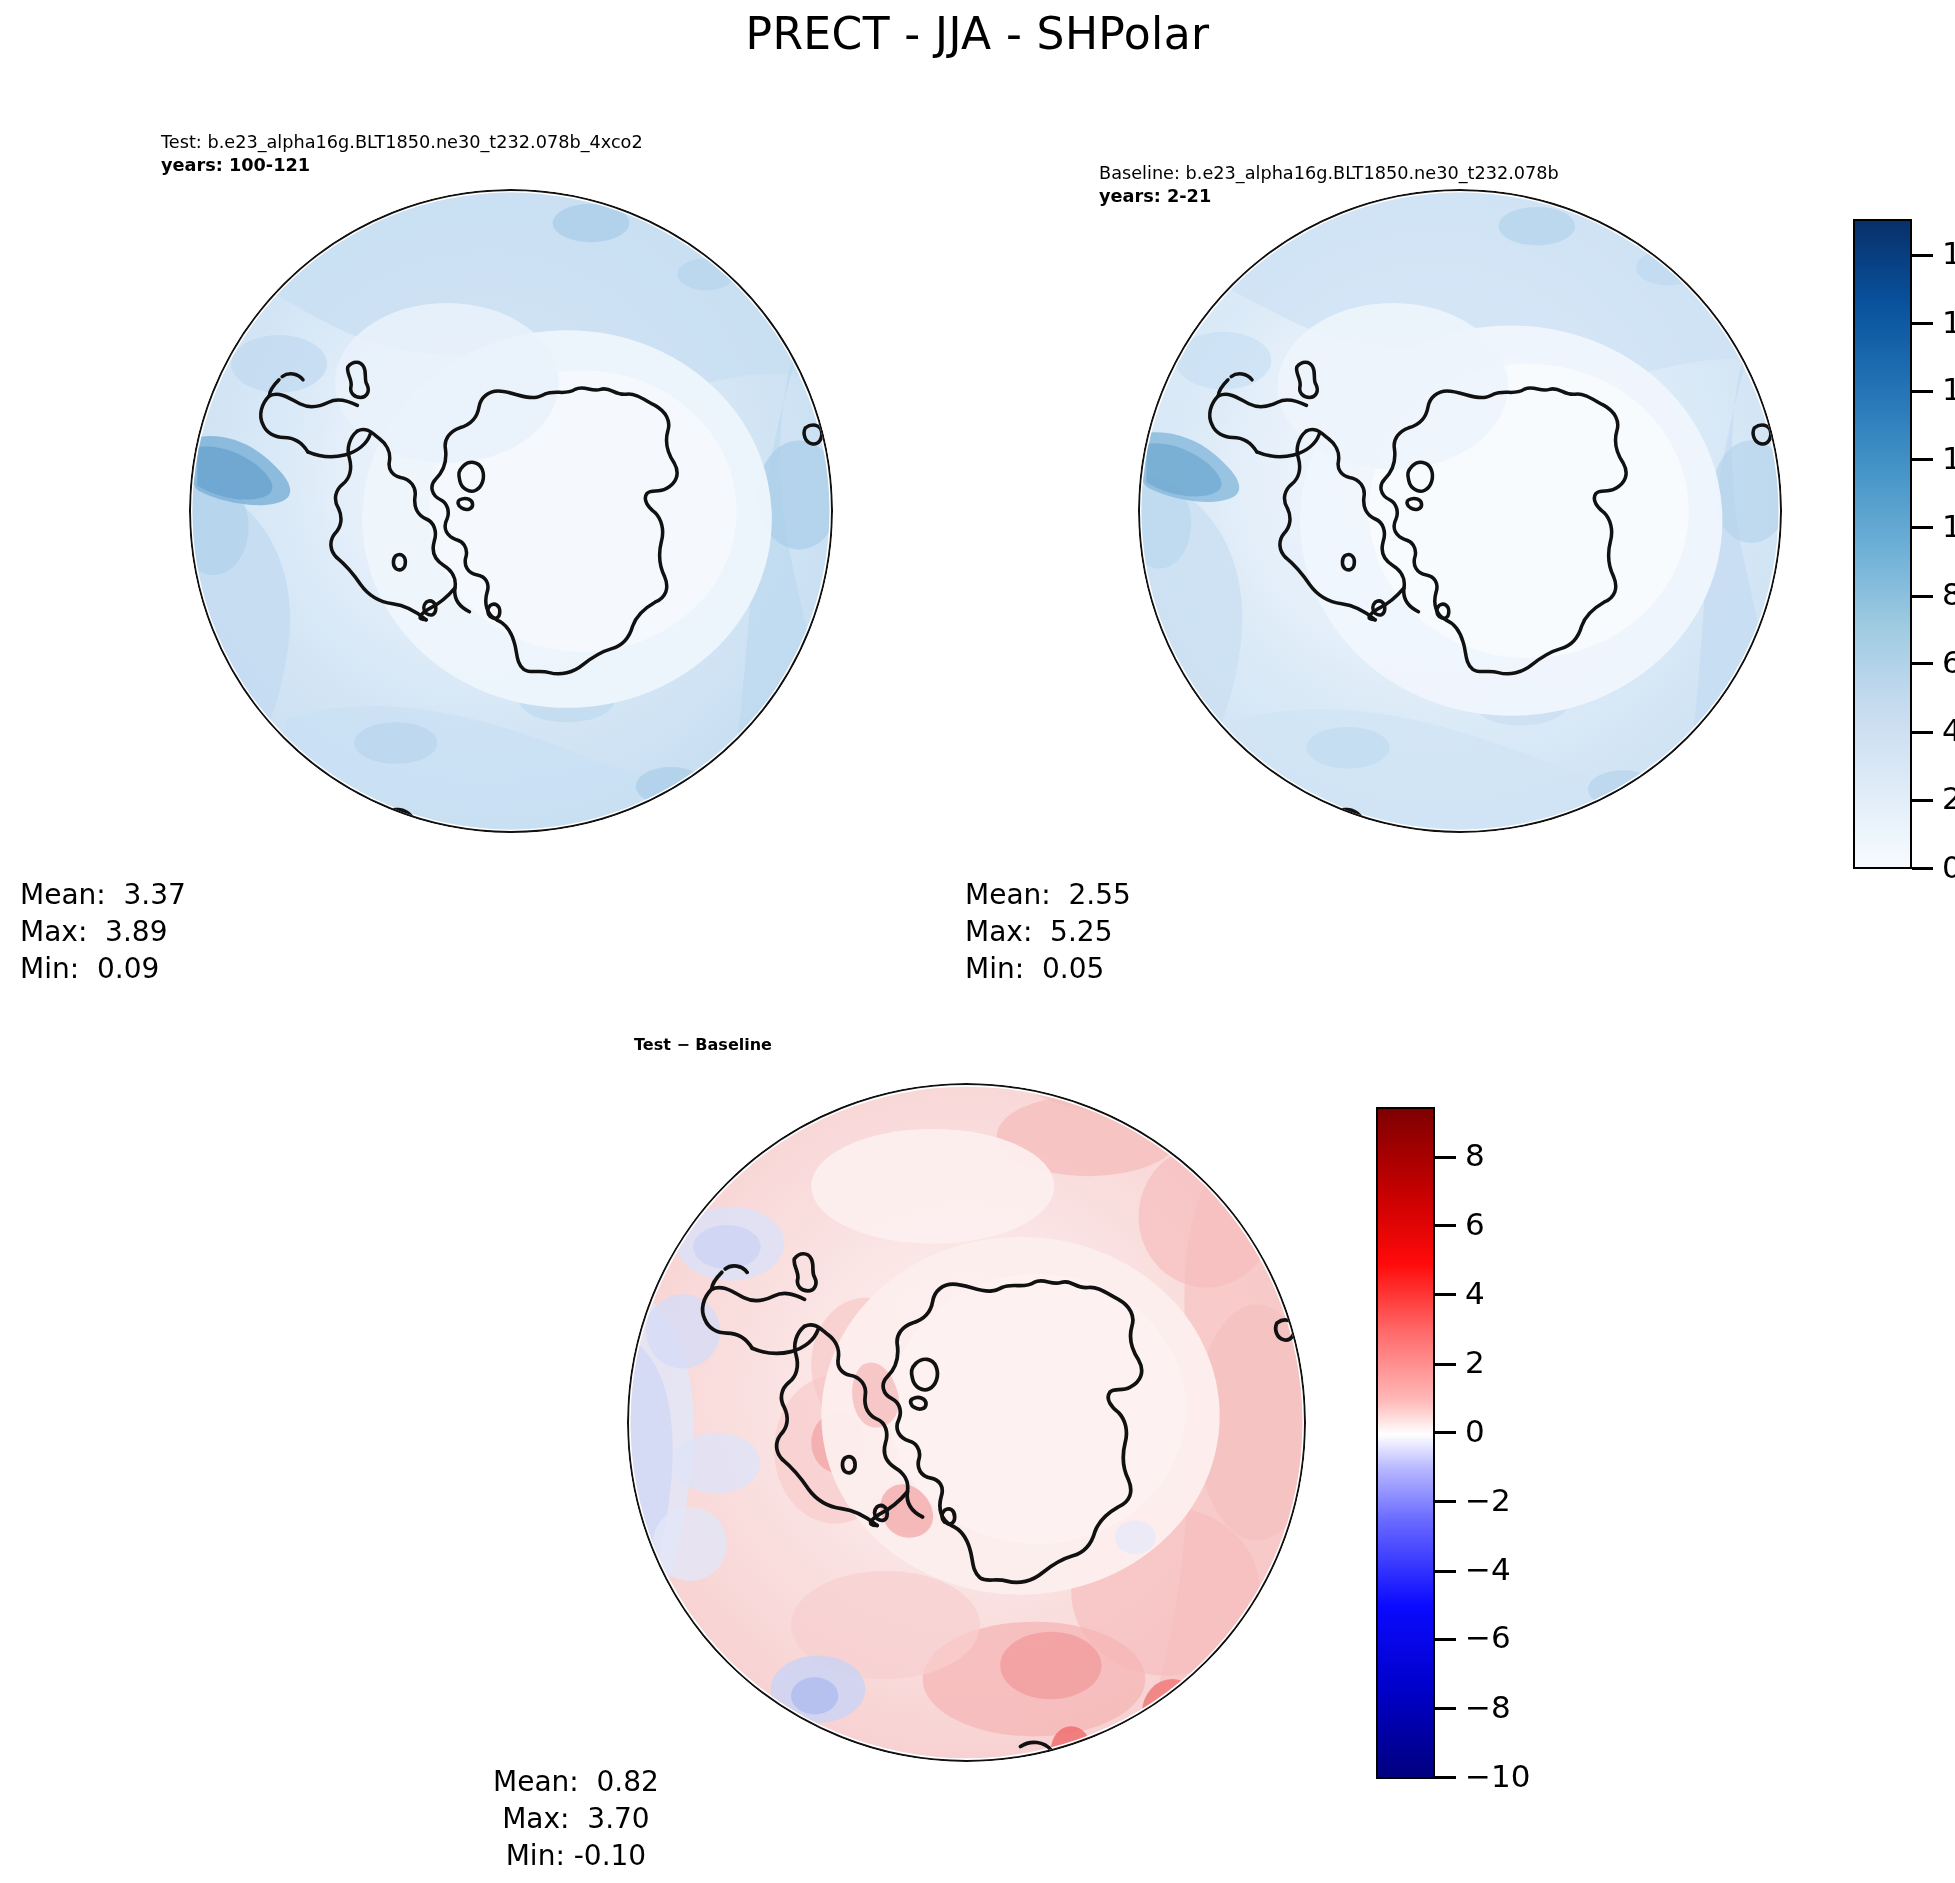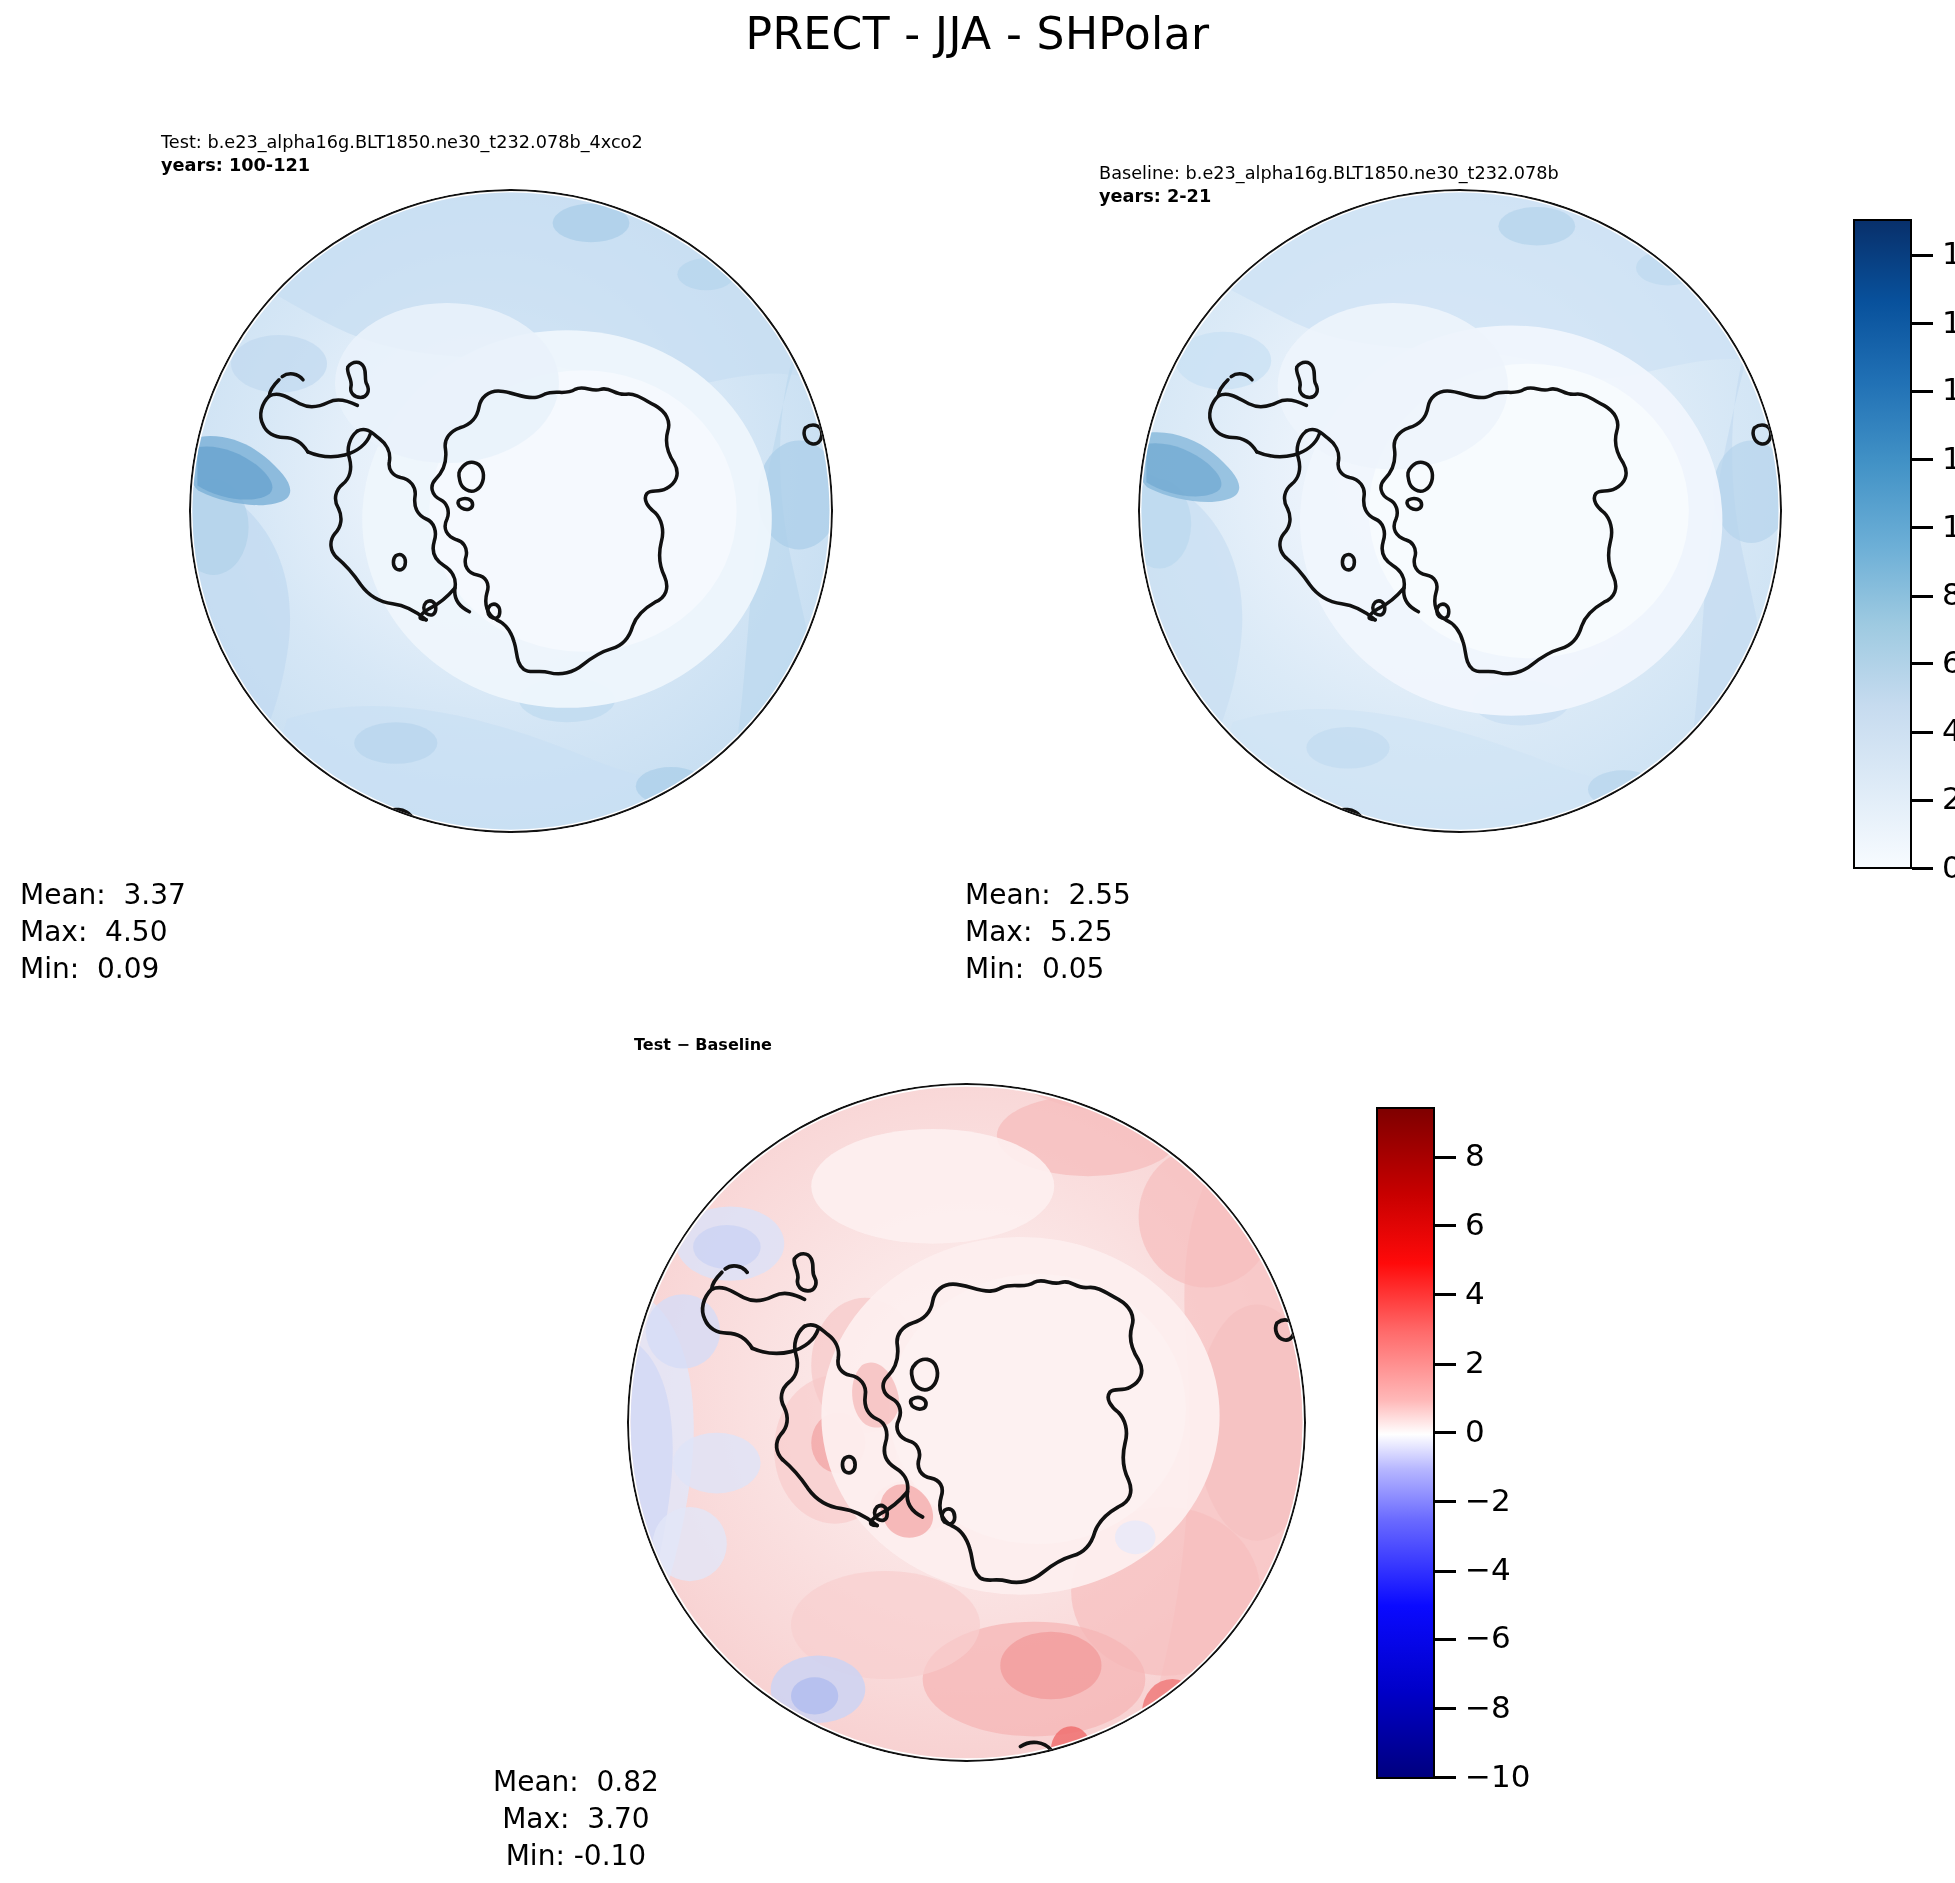--- a/index.html
+++ b/index.html
@@ -372,21 +372,21 @@
         <path d="M147,250 C150,248 153,250 153,254 C153,258 150,259 147,257 C145,255 145,252 147,250 Z"></path>
         <path d="M187,252 C190,250 193,252 193,256 C193,260 190,261 187,259 C185,257 185,254 187,252 Z"></path>
         <path d="M384,141 C388,138 393,139 394,143 C395,148 392,152 388,151 C384,150 382,145 384,141 Z"></path>
         <path d="M232,392 C238,388 246,389 250,394 C253,398 252,400 248,400"></path>
       </g>
     </svg>
   </div>
 </div>
 
 <div class="stats" id="stats-test">Mean:  3.37
-Max:  4.50
+Max:  3.89
 Min:  0.09</div>
 <div class="stats" id="stats-baseline">Mean:  2.55
 Max:  5.25
 Min:  0.05</div>
 <div class="stats" id="stats-diff">Mean:  0.82
 Max:  3.70
 Min: -0.10</div>
 
 <div class="cbar-wrap" id="cbar-main">
   <div class="cbar-box">

